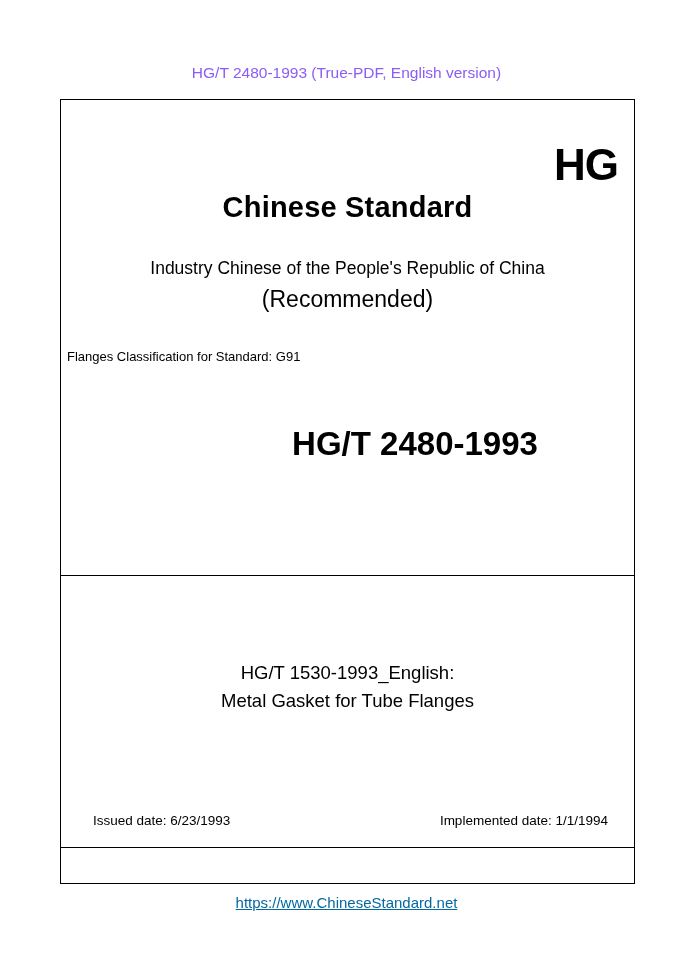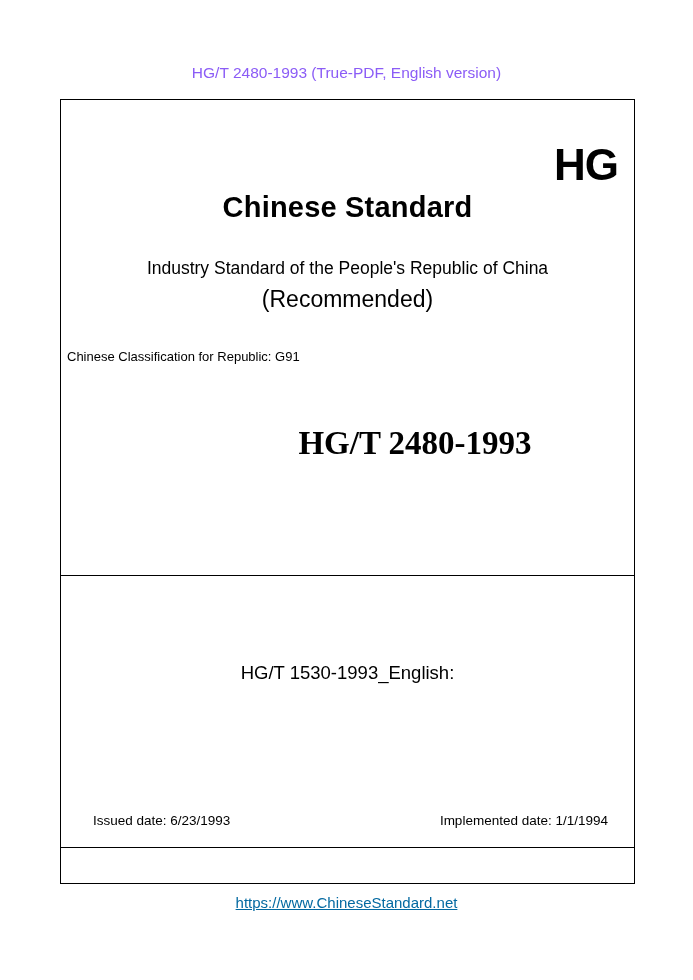--- a/index.html
+++ b/index.html
@@ -93,21 +93,20 @@
   .std-number {
     position: absolute;
     left: 0;
     top: 325px;
     width: 100%;
     text-align: center;
     padding-left: 135px;
     box-sizing: border-box;
     font-size: 33px;
     font-weight: bold;
-    font-family: Liberation Serif, serif;
   }
   .lower-section {
     position: absolute;
     left: 0;
     top: 476px;
     width: 100%;
     height: 272px;
     border-bottom: 1.5px solid #000;
     box-sizing: border-box;
   }
@@ -173,32 +172,33 @@
 
   <div class="top-caption">HG/T 2480-1993 (True-PDF, English version)</div>
 
   <div class="cover-box">
 
     <div class="upper-section">
       <div class="chinese-standard-title">Chinese Standard</div>
 
       <div class="hg-logo">HG</div>
 
-      <div class="industry-line1">Industry Standard of the People's Republic of China</div>
+      <div class="industry-line1">Industry Chinese of the People's Republic of China</div>
 
       <div class="industry-line2">(Recommended)</div>
 
-      <div class="classification">Chinese Classification for Republic: G91</div>
+      <div class="classification">Flanges Classification for Standard: G91</div>
 
       <div class="std-number">HG/T 2480-1993</div>
     </div>
 
     <div class="lower-section">
       <div class="english-title-1">HG/T 1530-1993_English:</div>
 
+      <div class="english-title-2">Metal Gasket for Tube Flanges</div>
 
       <div class="issued-date">Issued date: 6/23/1993</div>
 
       <div class="implemented-date">Implemented date: 1/1/1994</div>
     </div>
 
     <div class="issuer-box">
       <div class="issuer-text"></div>
     </div>
 

